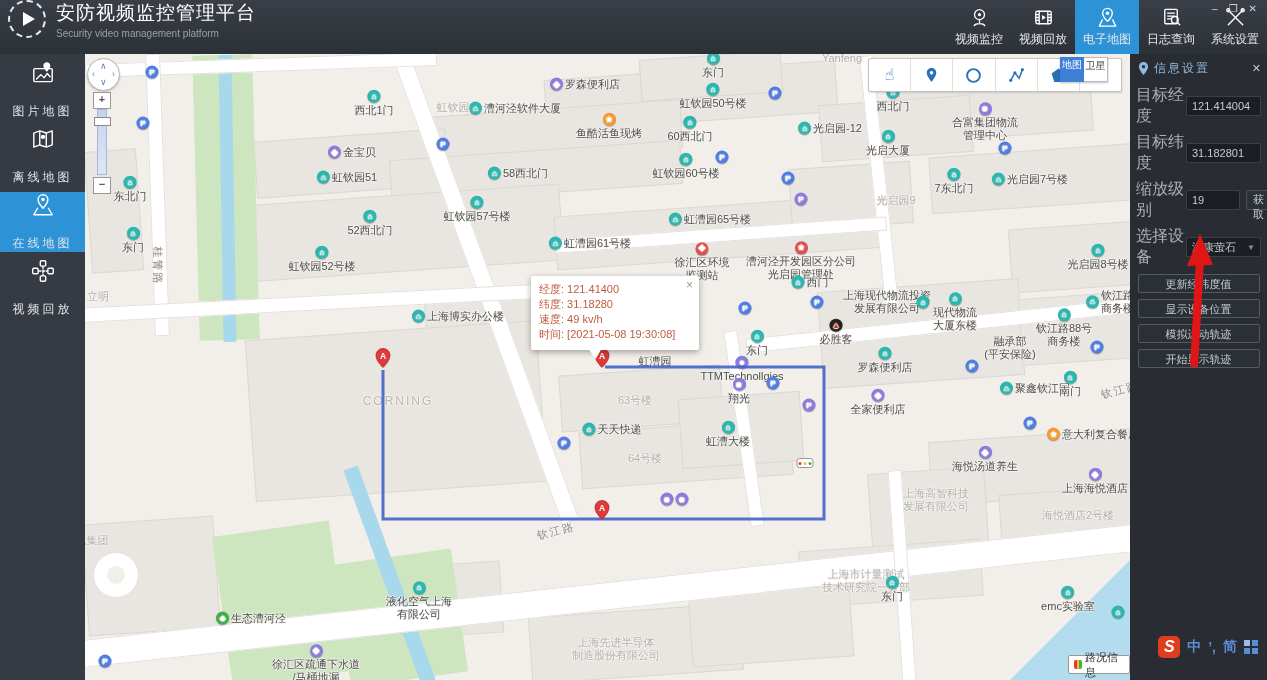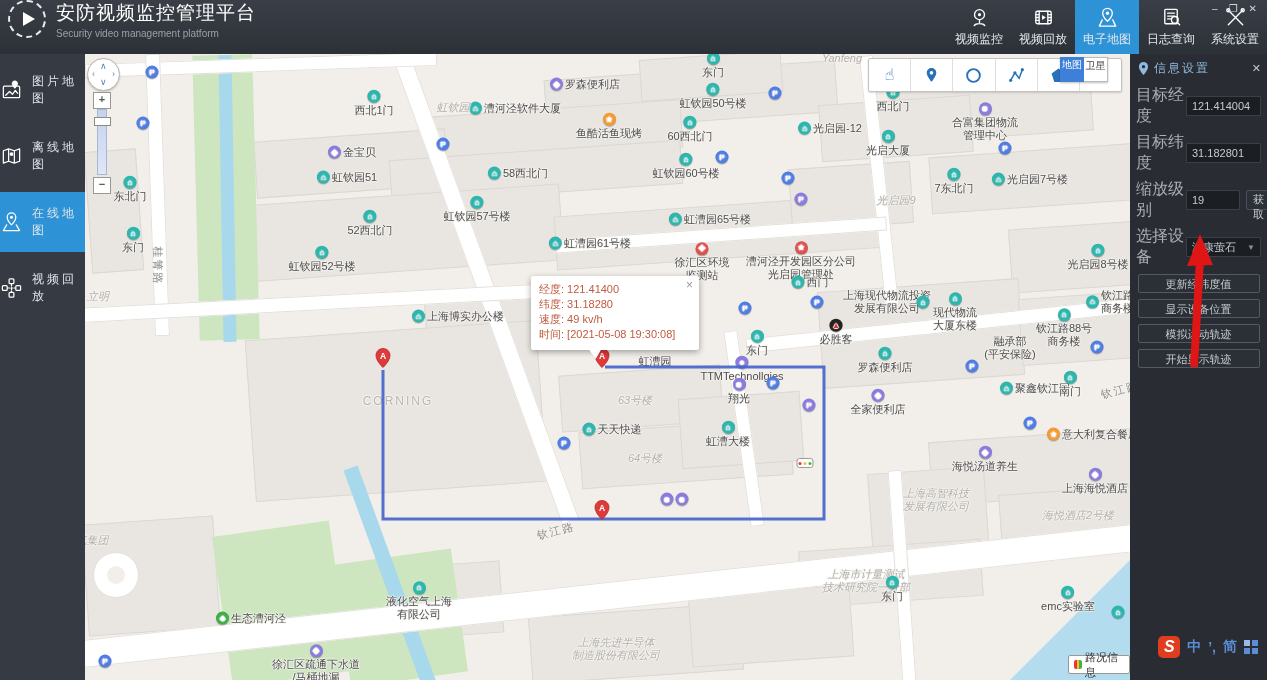--- a/index.html
+++ b/index.html
@@ -18,39 +18,39 @@
   .nav-item svg{width:23px;height:23px;stroke:#fff;stroke-width:1.4;fill:none;stroke-linecap:round;stroke-linejoin:round;}
   .nav-item svg .f{fill:#fff;stroke:none;}
   #clockbox{width:96px;padding:12px 8px 0 6px;text-align:center;position:relative;}
   #clock{font-family:"DejaVu Sans Mono",monospace;font-style:italic;font-size:19px;color:#e3e9f0;letter-spacing:1px;}
   #stats{font-size:10px;color:#aeb4bc;margin-top:1px;white-space:pre;}
   #winbtns{position:absolute;top:3px;right:10px;display:flex;gap:11px;color:#cfd4da;font-size:10px;z-index:30;}
   #winbtns span{cursor:pointer;}
 
   
   #sidebar{position:absolute;left:0;top:54px;width:85px;height:626px;background:#363a42;z-index:15;}
-  .side-item{height:60px;margin-top:6px;display:flex;flex-direction:row;align-items:center;justify-content:center;gap:9px;color:#e0e4e9;font-size:12px;letter-spacing:3px;cursor:pointer;}
+  .side-item{height:60px;margin-top:6px;display:flex;flex-direction:column;align-items:center;justify-content:space-between;gap:9px;color:#e0e4e9;font-size:12px;letter-spacing:3px;cursor:pointer;}
   .side-item.active{background:#2e93d6;}
   .side-item svg{width:26px;height:26px;stroke:#fff;stroke-width:1.3;fill:none;stroke-linecap:round;stroke-linejoin:round;}
   .side-item svg .f{fill:#fff;stroke:none;}
 
   
   #map{position:absolute;left:85px;top:54px;width:1045px;height:626px;background:#f2efeb;overflow:hidden;}
   .bld{position:absolute;background:#e9e6e2;border:1px solid #dbd8d3;z-index:1;}
   .road{position:absolute;background:#ffffff;border:1px solid #e4e1dc;z-index:2;}
   .grn{position:absolute;background:#cde6c0;z-index:1;}
   .riv{position:absolute;background:#a8d8ec;z-index:1;}
   #water{position:absolute;right:0;bottom:0;width:120px;height:120px;background:#b3dcee;clip-path:polygon(0 100%,100% 0,100% 100%);z-index:1;}
   #roundabout{position:absolute;left:8px;top:498px;width:44px;height:44px;border-radius:50%;background:#fff;border:1px solid #e4e1dc;z-index:2;}
   #roundabout::after{content:"";position:absolute;left:13px;top:13px;width:18px;height:18px;border-radius:50%;background:#f2efeb;}
 
   .poi{position:absolute;transform:translate(-50%,-50%);font-size:11px;color:#4d4d4d;text-align:center;white-space:pre;line-height:1.15;z-index:3;text-shadow:-1px 0 1px #f6f4f0,1px 0 1px #f6f4f0,0 1px 1px #f6f4f0,0 -1px 1px #f6f4f0;}
   .poi.row{display:flex;align-items:center;gap:2px;}
   .poi.col{display:flex;flex-direction:column;align-items:center;gap:1px;}
-  .poi.faint{color:#b3b0ac;font-style:italic;}
+  .poi.faint{color:#b3b0ac;}
   .poi.road-lb{color:#8d8b88;letter-spacing:2px;}
   .poi.area-lb{color:#b9b6b2;font-size:12px;letter-spacing:2px;}
   .pinicon{display:flex;width:13px;height:13px;border-radius:50%;color:#fff;font-size:8px;align-items:center;justify-content:center;box-shadow:0 1px 1px rgba(0,0,0,.3);flex:none;}
   .tlight{width:15px;height:8px;background:#fff;border:1px solid #999;border-radius:3px;display:flex;align-items:center;justify-content:space-around;}
   .tlight i{width:3px;height:3px;border-radius:50%;display:block;}
 
   #tracksvg{position:absolute;left:0;top:0;width:1045px;height:626px;z-index:5;pointer-events:none;}
   .marker{position:absolute;width:16px;height:20px;z-index:6;cursor:pointer;}
 
   #popup{position:absolute;left:446px;top:222px;width:168px;height:74px;background:#fff;border-radius:2px;box-shadow:0 2px 6px rgba(0,0,0,.35);z-index:7;padding:6px 8px;box-sizing:border-box;}

